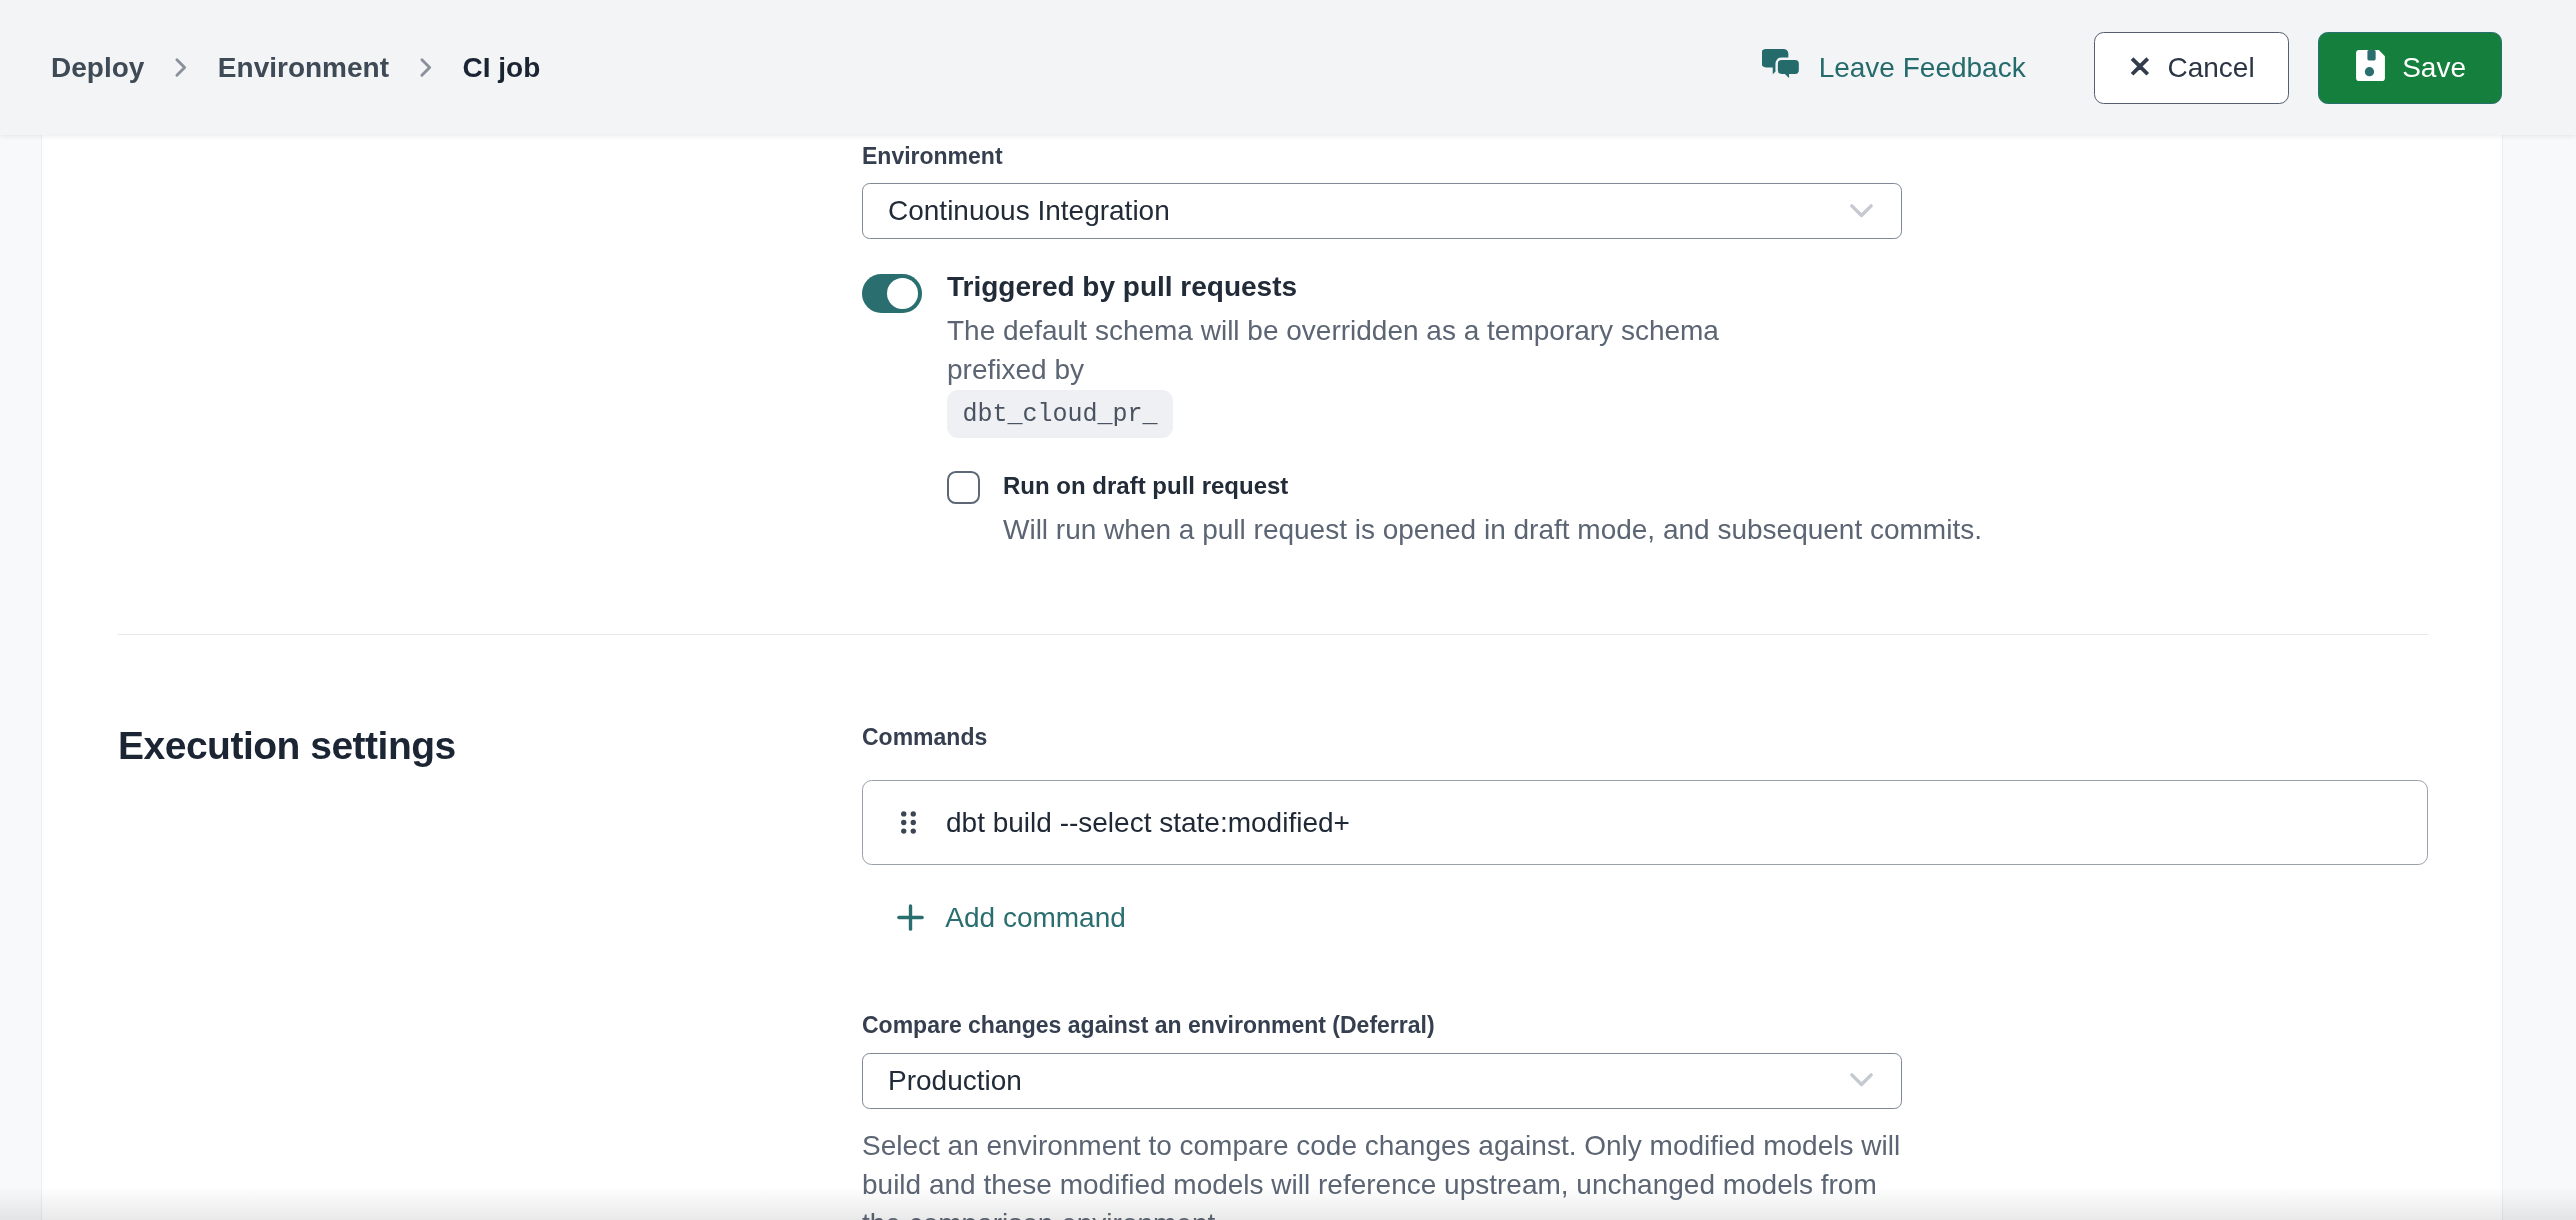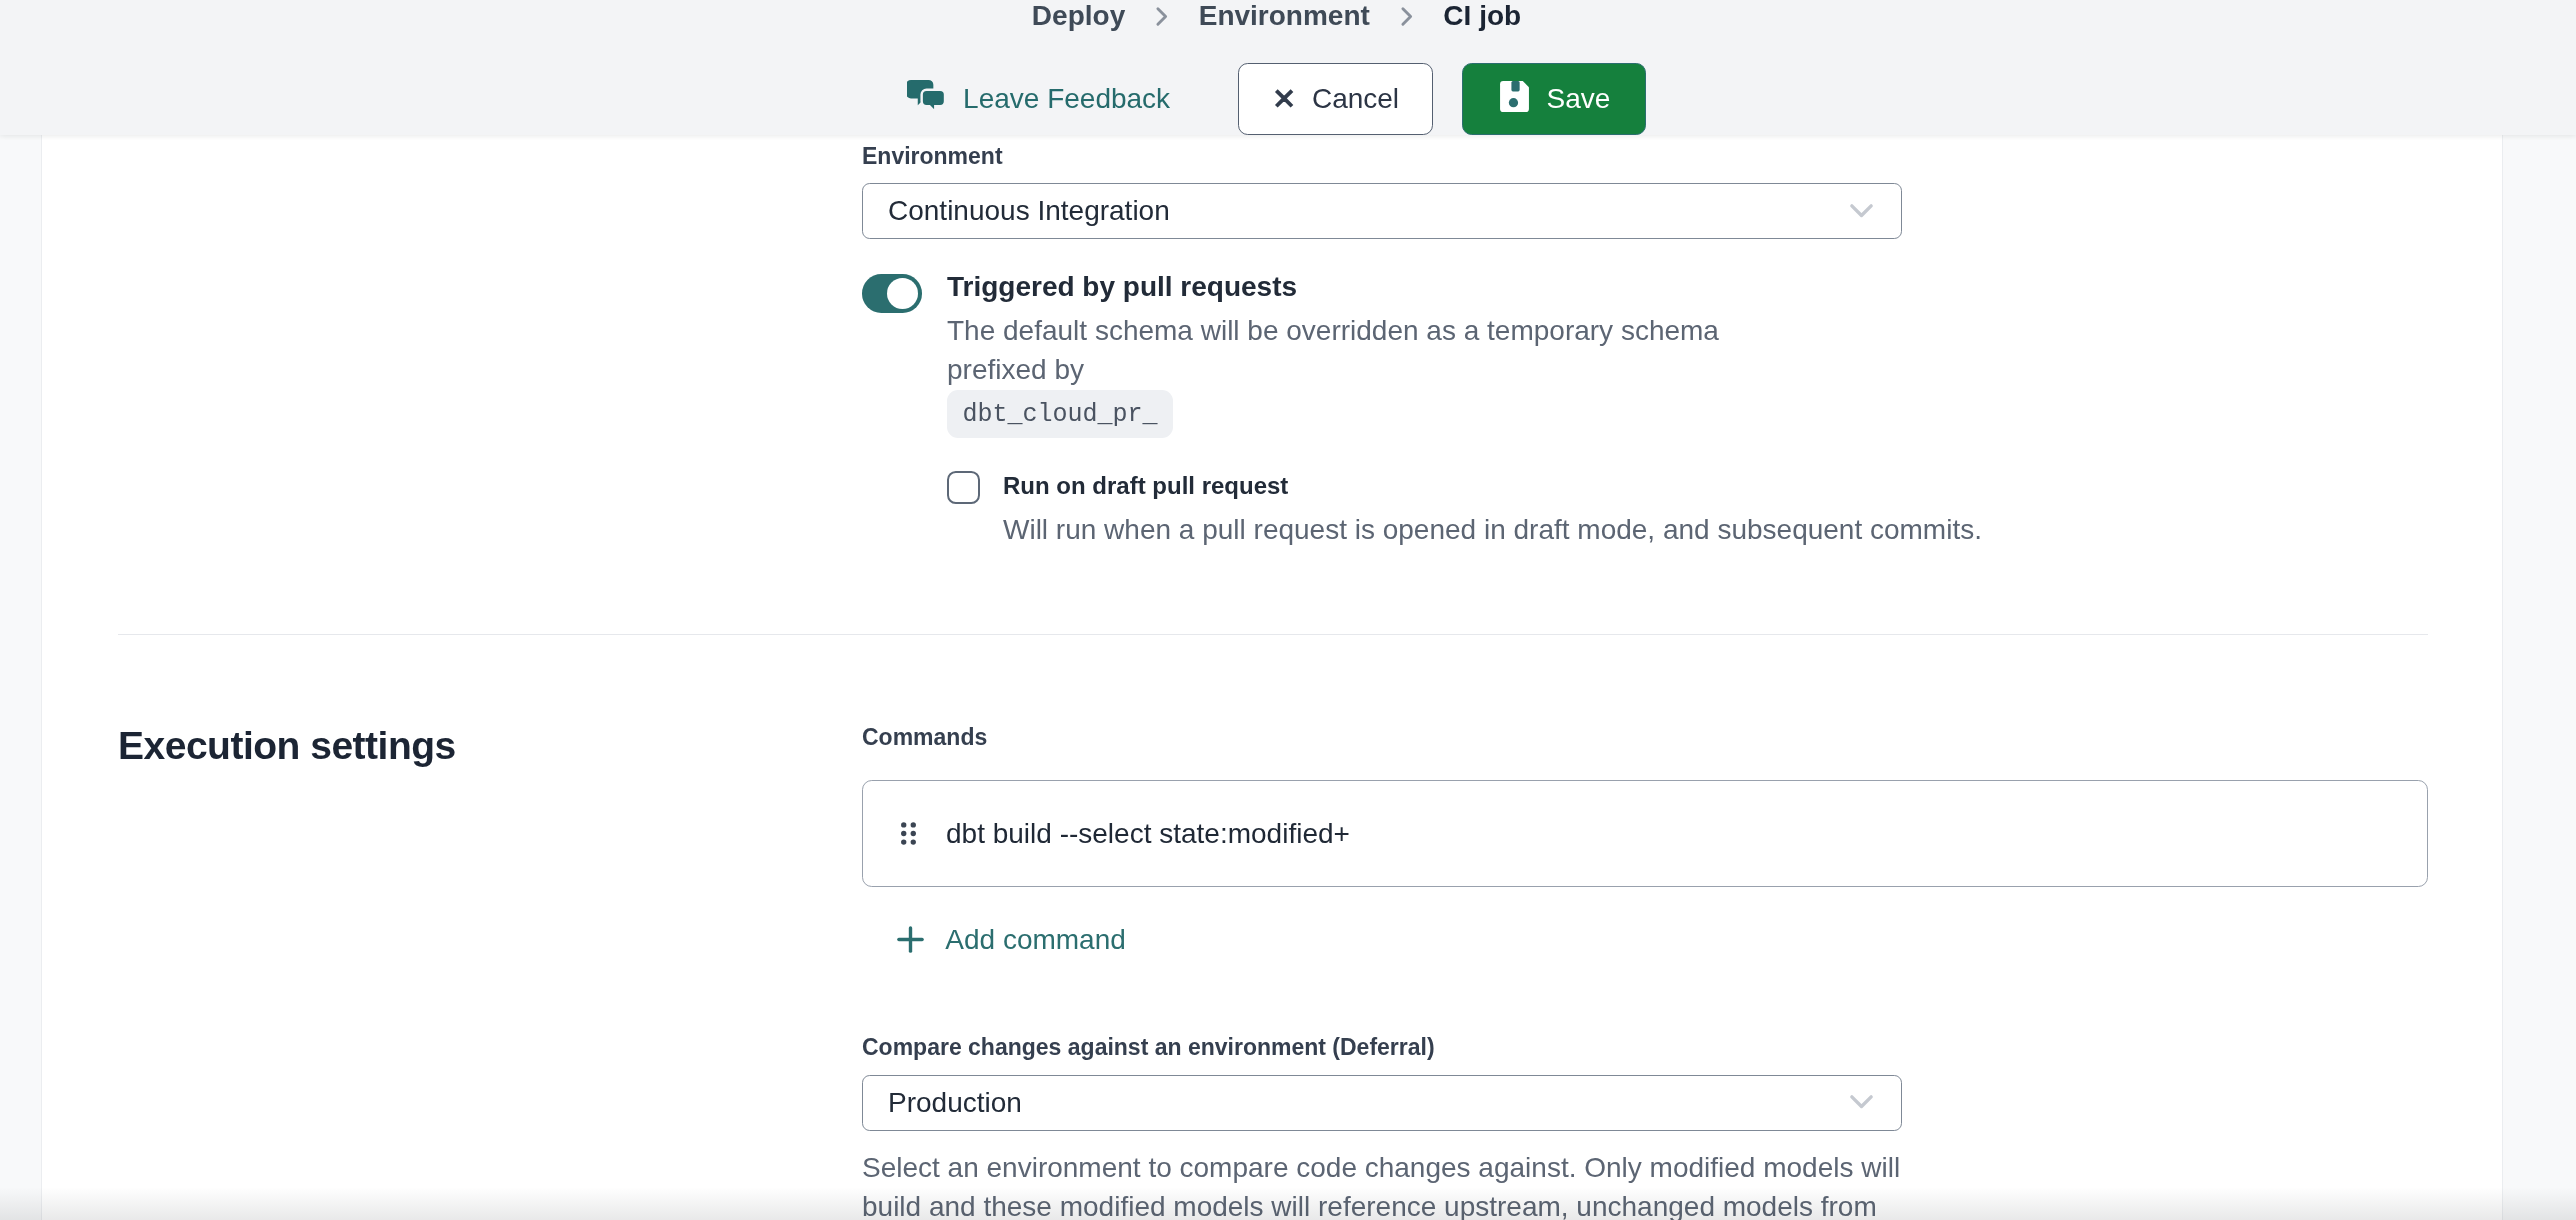--- a/index.html
+++ b/index.html
@@ -16,21 +16,20 @@
   .topbar {
     height: 135px;
     background: #f3f4f6;
     display: flex;
     align-items: center;
     justify-content: space-between;
     padding: 0 74px 0 51px;
     box-shadow: 0 1.9px 4.8px rgba(23,29,37,0.09);
     position: relative;
     z-index: 5;
-    flex-direction: column;
   }
   .breadcrumb { display: flex; align-items: center; gap: 29px; }
   .crumb {
     font-size: 28px; font-weight: 700; color: #3f4a57;
     text-decoration: none; cursor: pointer; background: none; border: none;
     font-family: inherit;
   }
   .crumb.current { color: #1b2433; cursor: default; }
   .crumb-sep { display: flex; align-items: center; }
 
@@ -120,21 +119,21 @@
   .section2 { display: flex; margin-top: 89px; }
   .section-heading {
     margin-left: 76px; width: 744px;
     font-size: 39px; font-weight: 700; color: #1c2534; letter-spacing: -0.5px;
     line-height: 43px;
   }
   .form-col { width: 1566px; }
   .commands-label { margin-bottom: 29px; }
 
   .command-row {
-    width: 1566px; height: 107px;
+    width: 1566px; height: 85px;
     border: 1.9px solid #99a1ad; border-radius: 9.7px; background: #fff;
     display: flex; align-items: center; gap: 27px; padding: 0 23px 0 35px;
   }
   .drag-handle { display: flex; align-items: center; cursor: grab; background: none; border: none; }
   .command-text { font-size: 28px; color: #1f2835; }
 
   .add-command {
     margin-top: 37px; margin-left: 33px;
     display: flex; gap: 19.3px;
     color: #2b6e6f; font-size: 28px; background: none; border: none;

